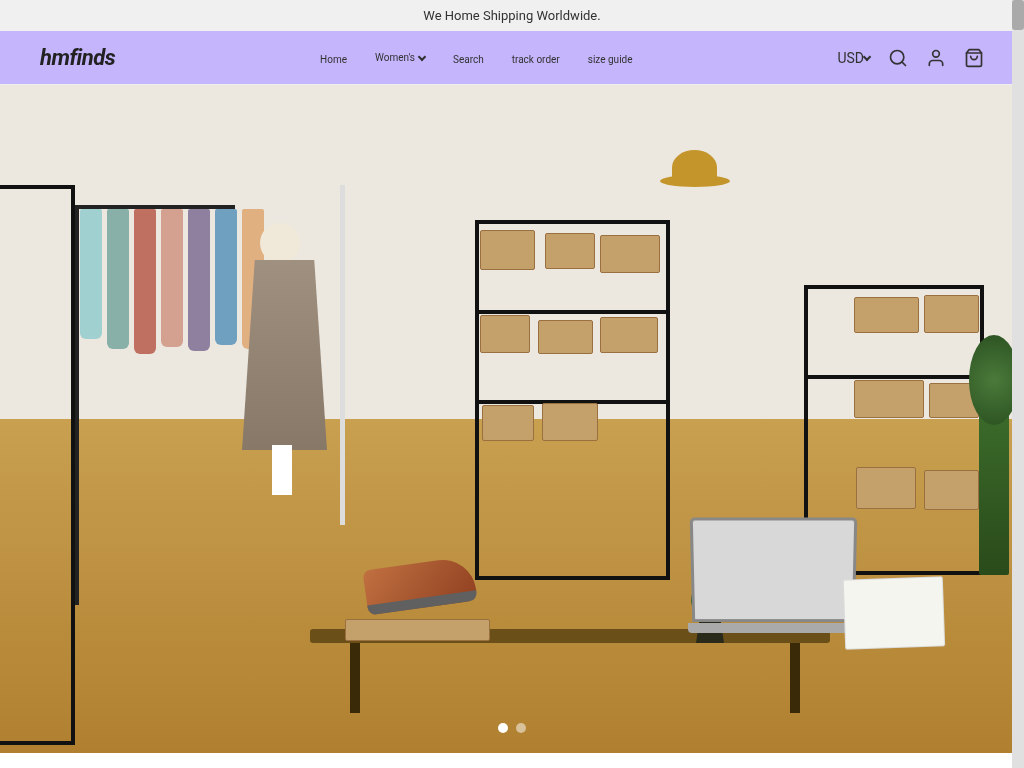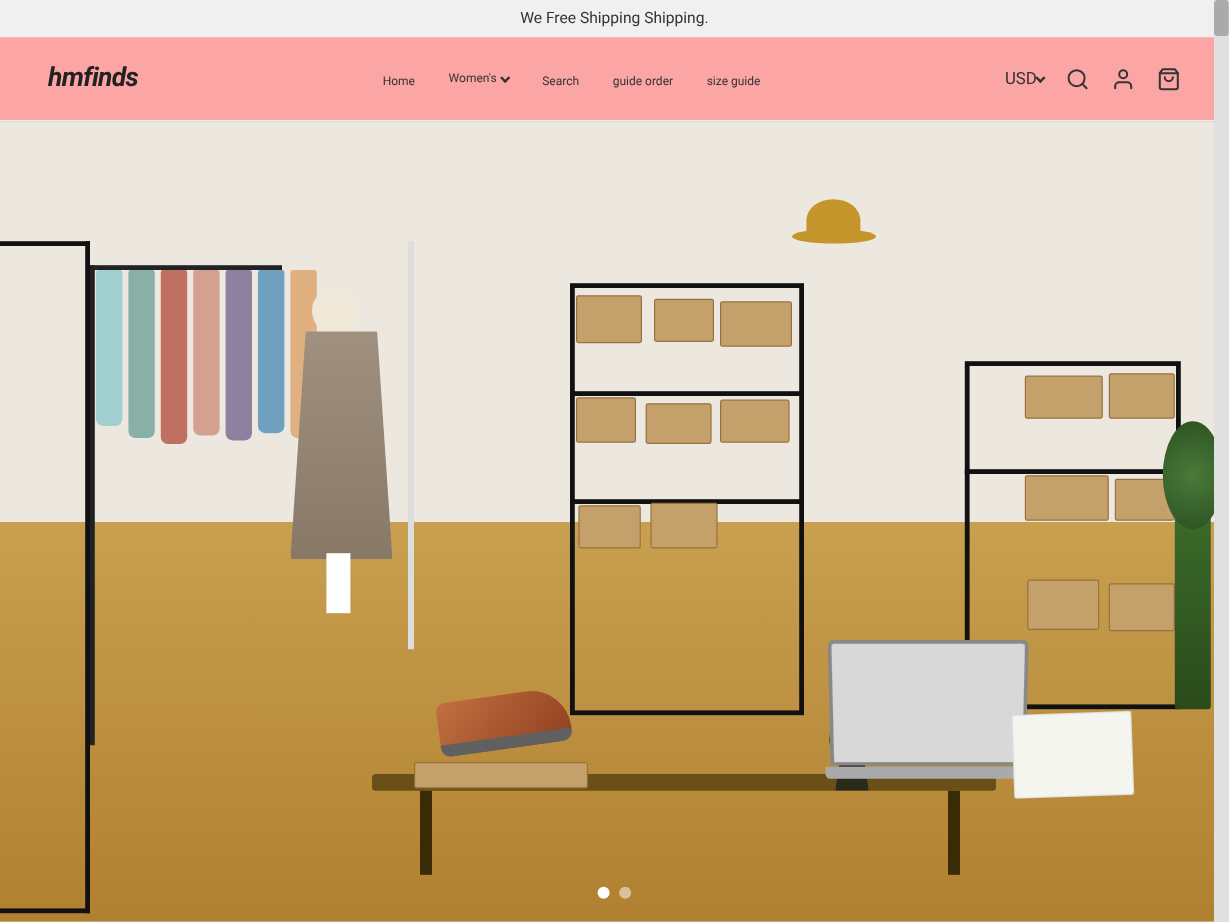--- a/index.html
+++ b/index.html
@@ -24,22 +24,22 @@
       font-size: 13px;
       color: #333;
     }
 
     
     .header {
       display: flex;
       align-items: center;
       justify-content: space-between;
       padding: 0 40px;
-      height: 70px;
-      background: #fca5a5;
+      height: 54px;
+      background: #c4b5fd;
       border-bottom: 1px solid #eee;
     }
 
     .logo {
       font-size: 22px;
       font-weight: 700;
       color: #222;
       letter-spacing: -0.5px;
       font-style: italic;
     }
@@ -479,21 +479,21 @@
       top: 100px;
       width: 5px;
       height: 340px;
       background: #ddd;
     }
   </style>
 </head>
 <body>
 
 <div class="announcement-bar">
-  <span>We Free Shipping Shipping.</span>
+  <span>We Home Shipping Worldwide.</span>
 </div>
 
 <header class="header">
 
   <div class="logo">hmfinds</div>
 
   <nav>
     <ul class="nav-links">
       <li>
         <a href="#">Home</a>
@@ -501,21 +501,21 @@
       <li>
         <a href="#" class="womens">
           <span>Women's</span>
           <span class="chevron"></span>
         </a>
       </li>
       <li>
         <a href="#">Search</a>
       </li>
       <li>
-        <a href="#">guide order</a>
+        <a href="#">track order</a>
       </li>
       <li>
         <a href="#">size guide</a>
       </li>
     </ul>
   </nav>
 
   <div class="nav-icons">
 
     <div class="currency-selector">

